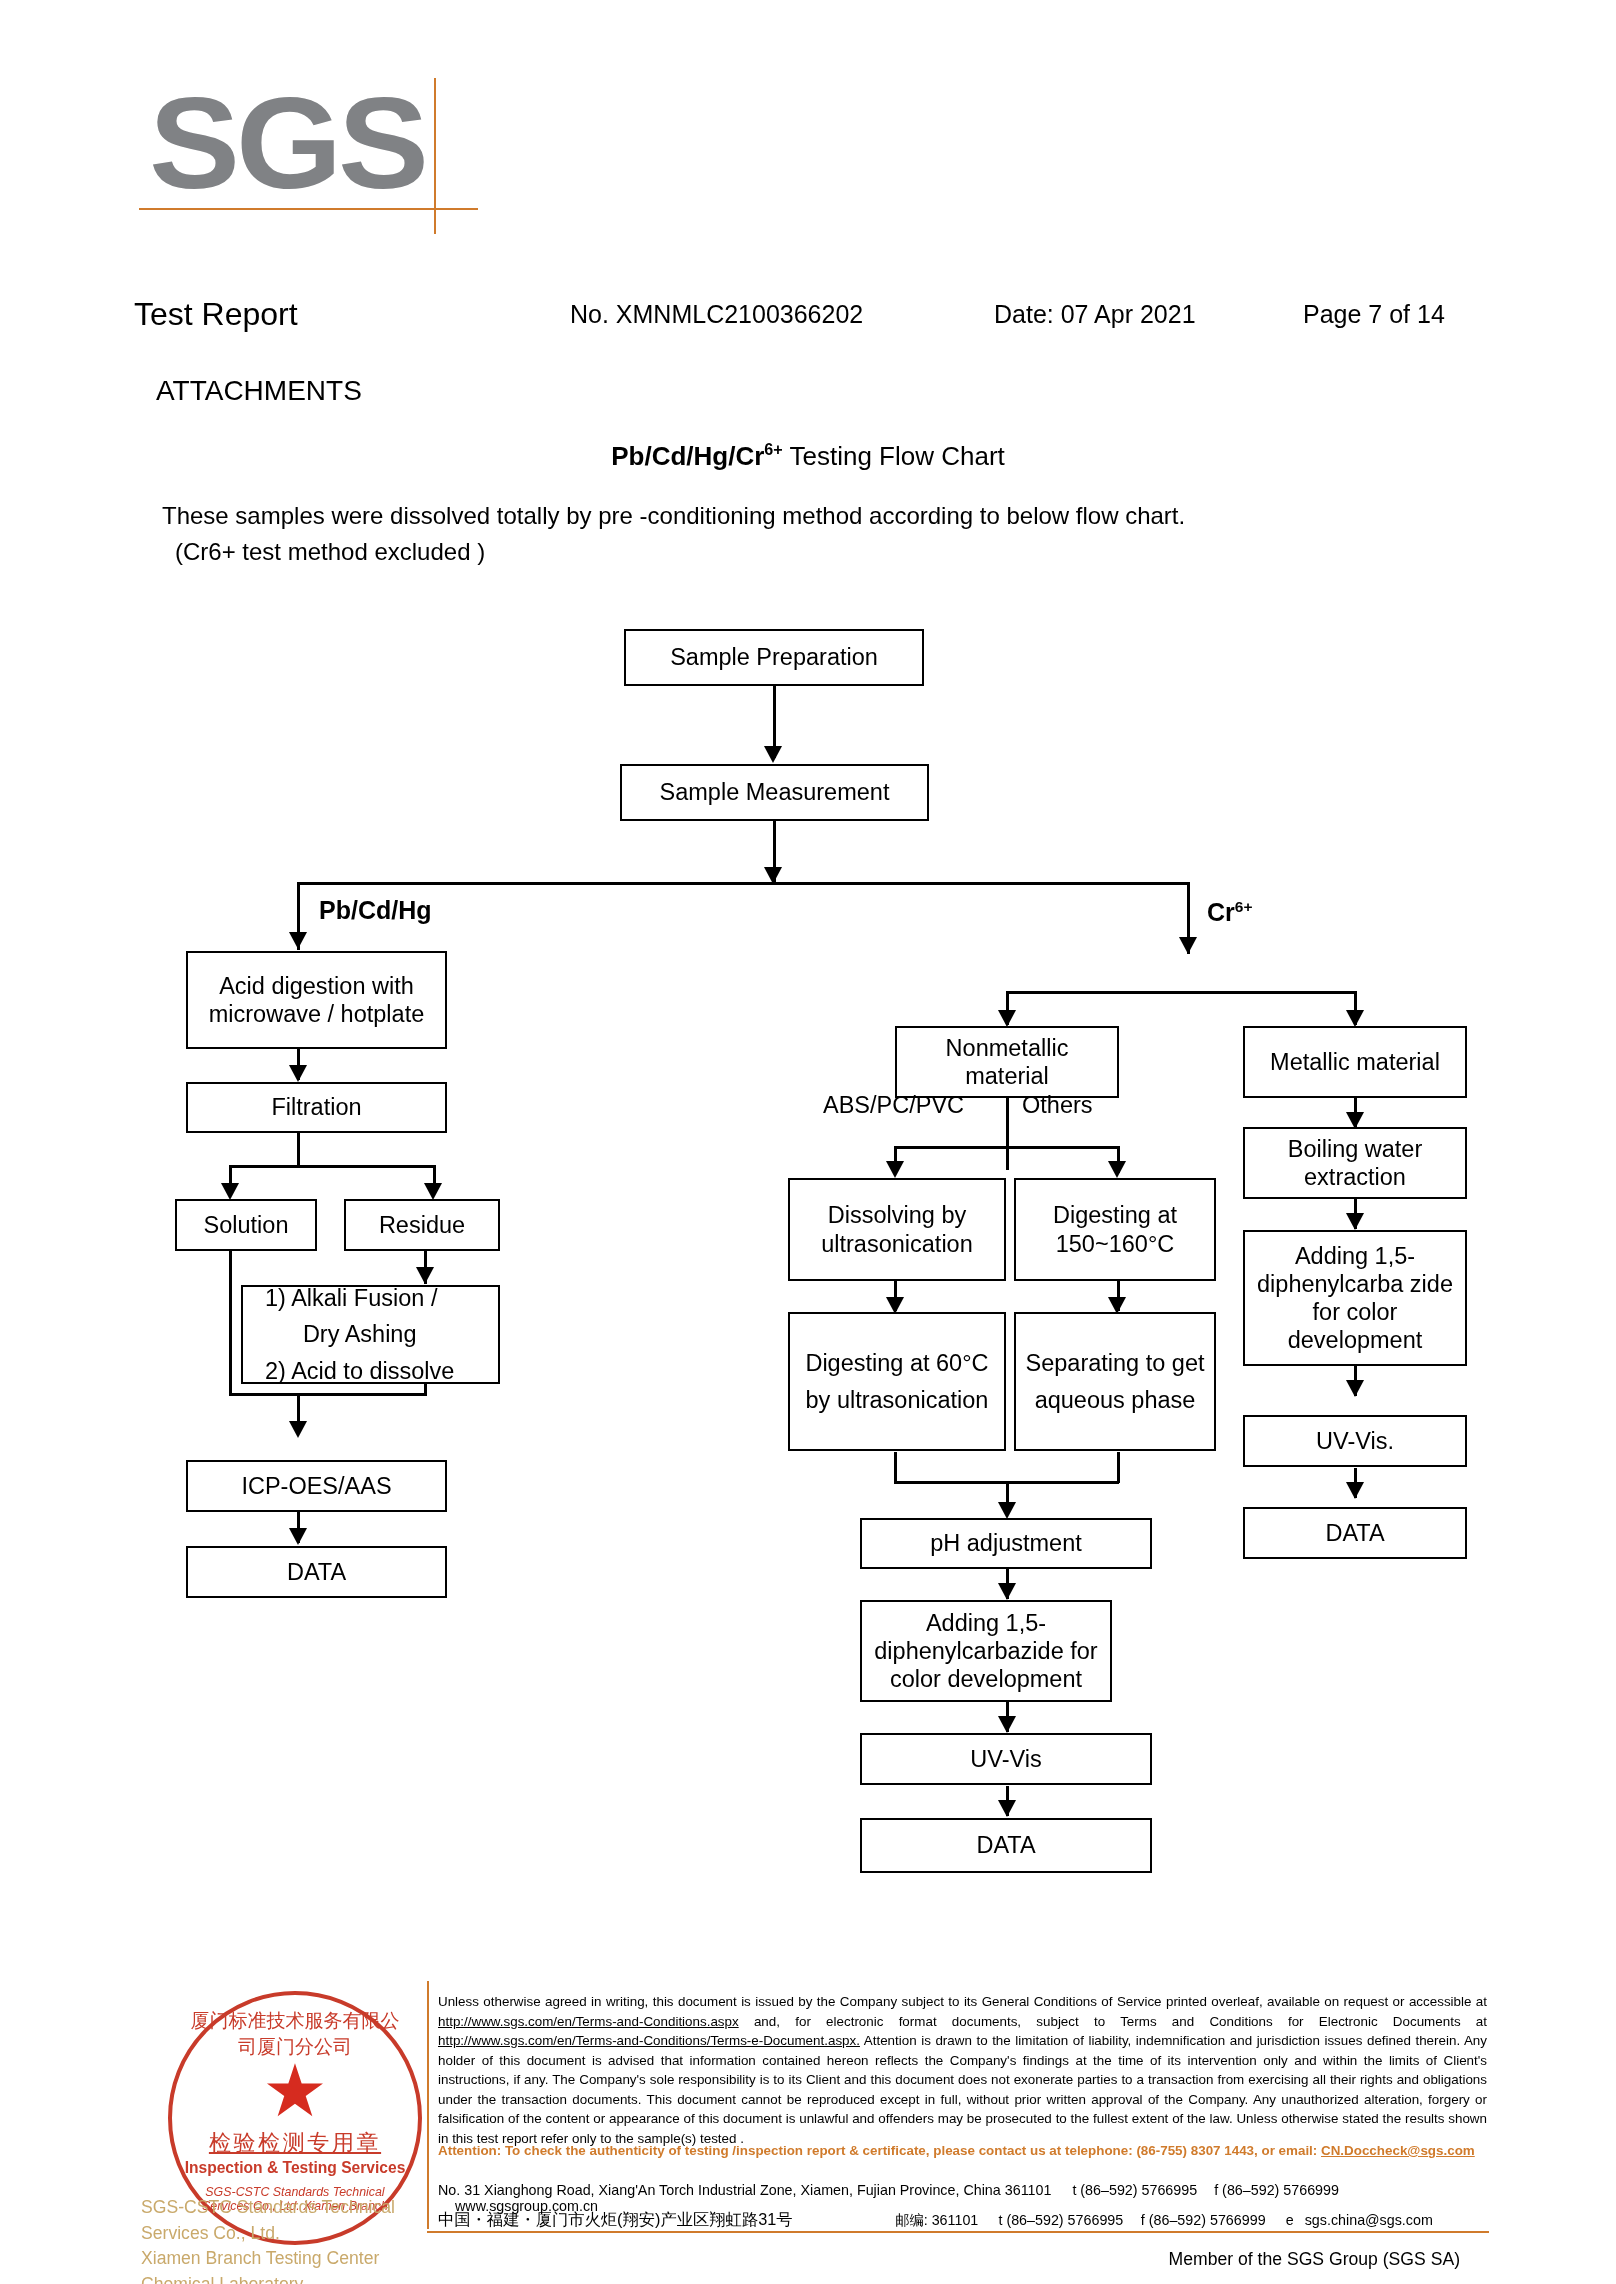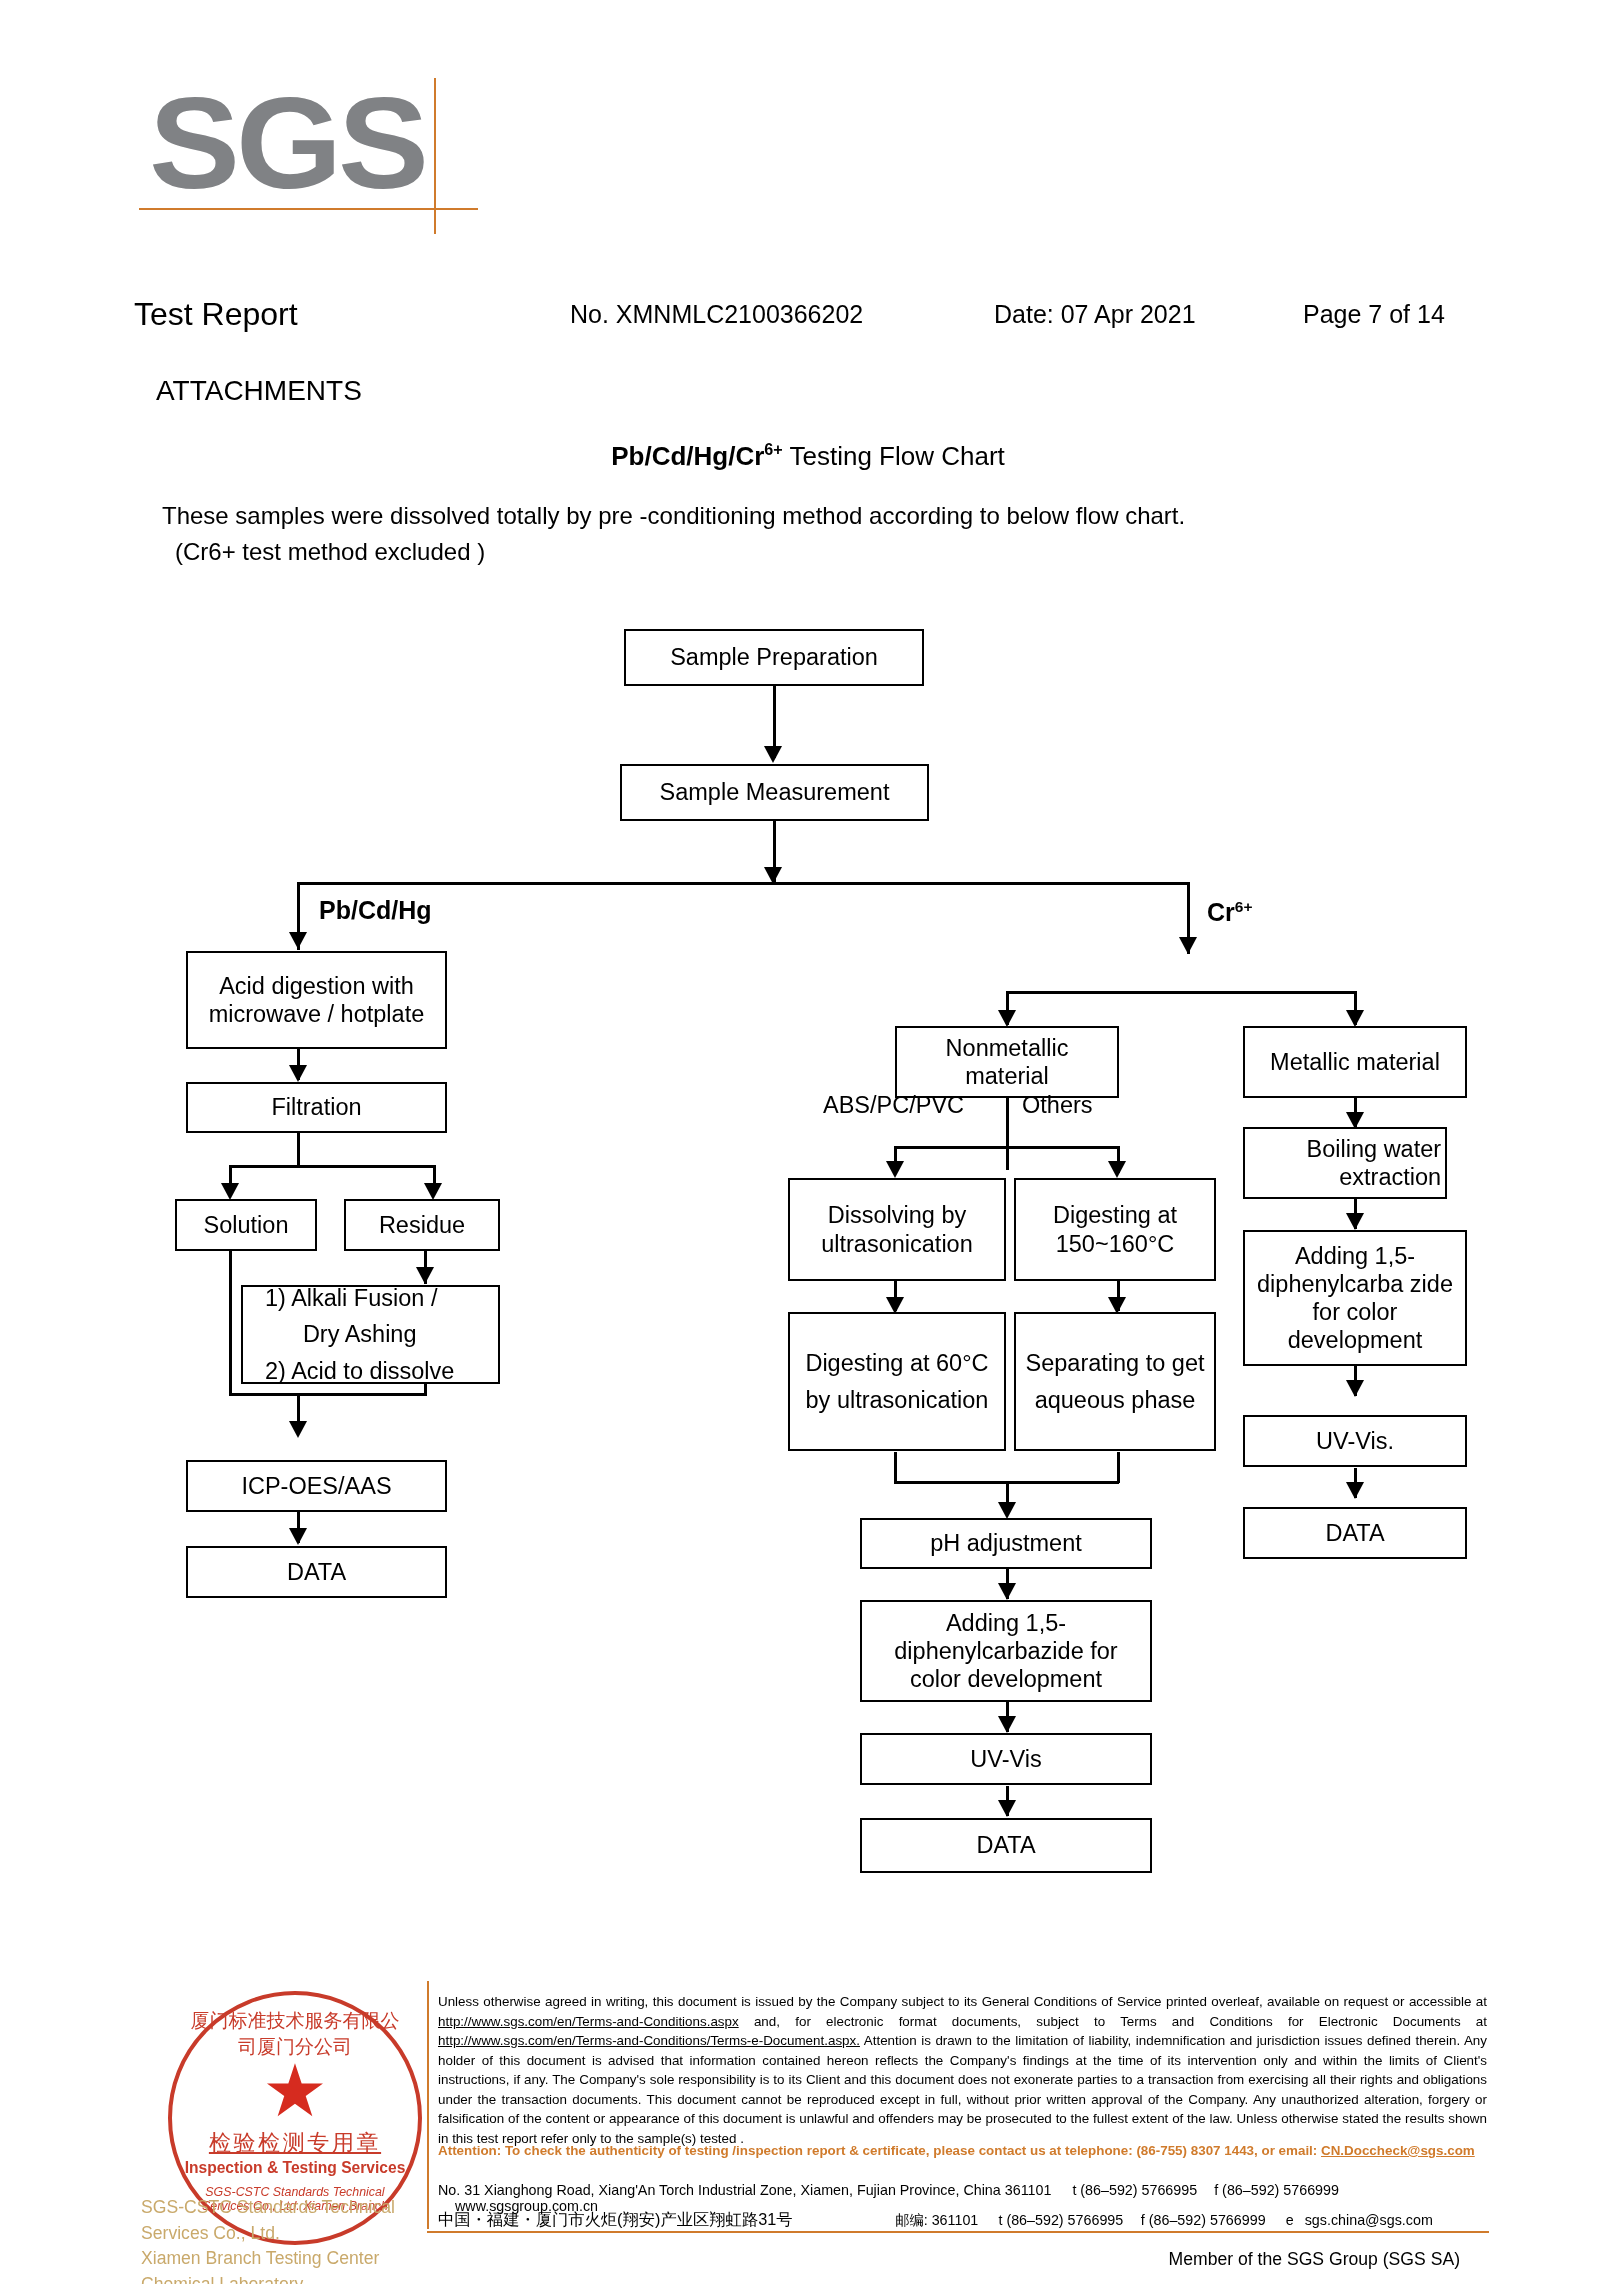--- a/index.html
+++ b/index.html
@@ -189,35 +189,35 @@
   <div class="ln vln" style="left:894px;top:1452px;height:31px;"></div>
   <div class="ln vln" style="left:1117px;top:1452px;height:31px;"></div>
   <div class="ln hln" style="left:894px;top:1481px;width:225px;"></div>
   <div class="ln vln" style="left:1006px;top:1481px;height:34px;"></div>
   <div class="arw" style="left:998px;top:1502px;"></div>
 
   <div class="box" style="left:860px;top:1518px;width:292px;height:51px;">pH adjustment</div>
   <div class="ln vln" style="left:1006px;top:1569px;height:30px;"></div>
   <div class="arw" style="left:998px;top:1583px;"></div>
 
-  <div class="box" style="left:860px;top:1600px;width:292px;height:102px;">Adding 1,5-diphenylcarbazide for color development</div>
+  <div class="box" style="left:860px;top:1600px;width:252px;height:102px;">Adding 1,5-diphenylcarbazide for color development</div>
   <div class="ln vln" style="left:1006px;top:1702px;height:30px;"></div>
   <div class="arw" style="left:998px;top:1716px;"></div>
 
   <div class="box" style="left:860px;top:1733px;width:292px;height:52px;">UV-Vis</div>
   <div class="ln vln" style="left:1006px;top:1786px;height:30px;"></div>
   <div class="arw" style="left:998px;top:1800px;"></div>
 
   <div class="box" style="left:860px;top:1818px;width:292px;height:55px;">DATA</div>
 
   <div class="box" style="left:1243px;top:1026px;width:224px;height:72px;">Metallic material</div>
   <div class="ln vln" style="left:1354px;top:1097px;height:30px;"></div>
   <div class="arw" style="left:1346px;top:1112px;"></div>
 
-  <div class="box" style="left:1243px;top:1127px;width:204px;height:72px;text-align:right;">Boiling water extraction</div>
+  <div class="box" style="left:1243px;top:1127px;width:224px;height:72px;">Boiling water extraction</div>
   <div class="ln vln" style="left:1354px;top:1199px;height:30px;"></div>
   <div class="arw" style="left:1346px;top:1213px;"></div>
 
   <div class="box" style="left:1243px;top:1230px;width:224px;height:136px;">Adding 1,5-diphenylcarba zide for color development</div>
   <div class="ln vln" style="left:1354px;top:1366px;height:30px;"></div>
   <div class="arw" style="left:1346px;top:1380px;"></div>
 
   <div class="box" style="left:1243px;top:1415px;width:224px;height:52px;">UV-Vis.</div>
   <div class="ln vln" style="left:1354px;top:1468px;height:30px;"></div>
   <div class="arw" style="left:1346px;top:1482px;"></div>

